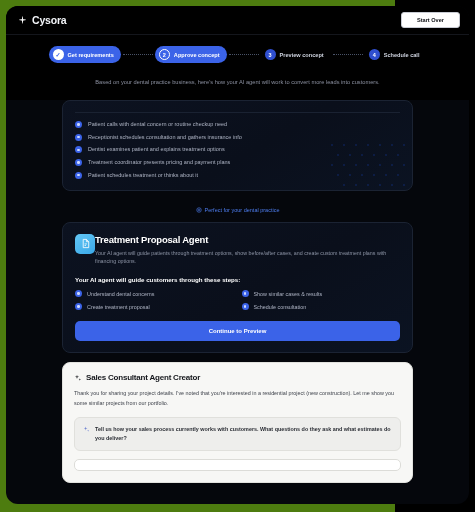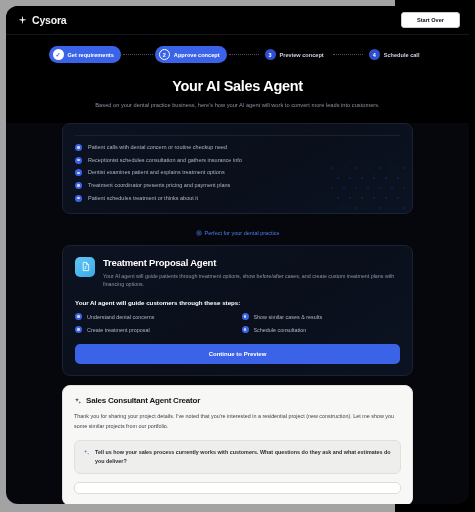--- a/index.html
+++ b/index.html
@@ -5,21 +5,21 @@
   * { box-sizing: border-box; margin: 0; padding: 0; }
   html, body {
     width: 475px; height: 512px;
     background: #000000;
     font-family: "Liberation Sans", sans-serif;
     overflow: hidden;
   }
   .app-frame {
     position: relative;
     width: 395px; height: 512px;
-    background: #a3a3a3;
+    background: #4d7c0f;
     padding: 6px 6px 8px 6px;
   }
   .inner {
     width: 463px; height: 498px;
     background: #05070c;
     border-radius: 12px;
     position: relative;
     overflow: hidden;
   }
 
@@ -150,21 +150,21 @@
 
   .perfect-row {
     text-align: center;
     color: #4e7ef0;
     font-size: 5.5px;
     padding: 7px 0 0 0;
     display: flex; align-items: center; justify-content: center; gap: 3px;
   }
 
   
-  .agent-head { display: flex; gap: 8px; align-items: flex-start; margin-bottom: 10px; }
+  .agent-head { display: flex; align-items: flex-start; margin-bottom: 10px; }
   .agent-icon {
     width: 20px; height: 20px; border-radius: 5px;
     background: linear-gradient(145deg,#63c7f5 0%,#3aa8e8 100%);
     display: flex; align-items: center; justify-content: center;
     flex: 0 0 auto;
   }
   .agent-title { color: #ffffff; font-size: 9.5px; font-weight: 700; letter-spacing: -0.2px; margin-bottom: 4px;}
   .agent-desc { color: #8d94a6; font-size: 5.3px; line-height: 1.65; }
   .steps-title { color: #ffffff; font-size: 6.2px; font-weight: 700; margin-bottom: 7px; }
   .steps-grid {
@@ -246,21 +246,20 @@
         <span class="step-label">Preview concept</span>
       </div>
       <div class="step-conn"></div>
       <div class="step idle">
         <div class="step-bubble">4</div>
         <span class="step-label">Schedule call</span>
       </div>
     </div>
 
     <div class="hero">
-      <h1>Your AI Sales Agent</h1>
       <p>Based on your dental practice business, here's how your AI agent will work to convert more leads into customers.</p>
     </div>
 
     <div class="content">
 
       <div class="card-dark">
         <svg class="dots-deco" viewBox="0 0 90 55">
           <g fill="#1d4ed8" opacity="0.55">
             <circle cx="10" cy="10" r="1"></circle>
               <circle cx="22" cy="10" r="1"></circle>

